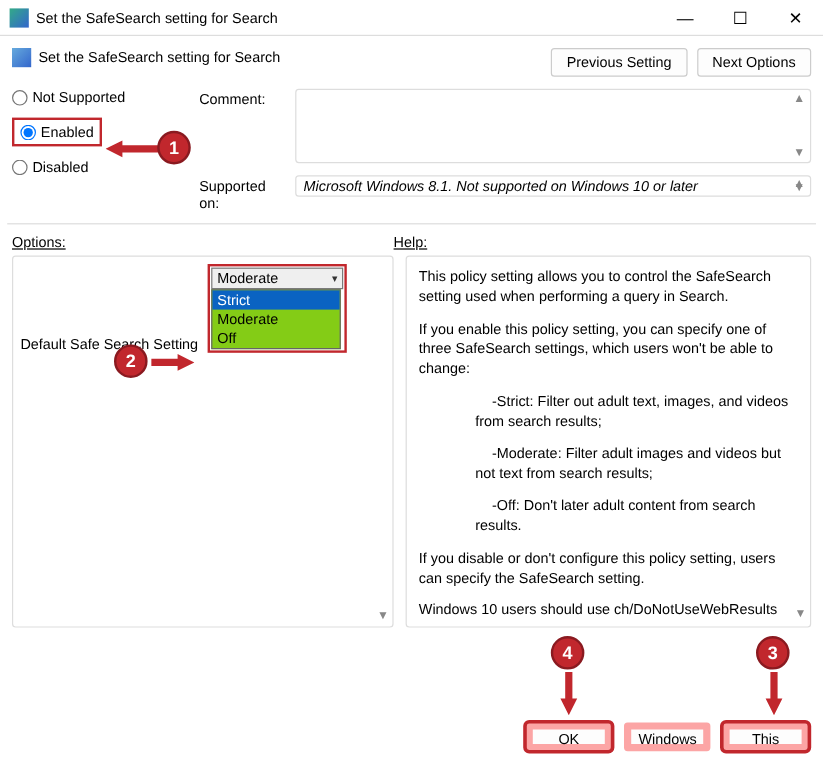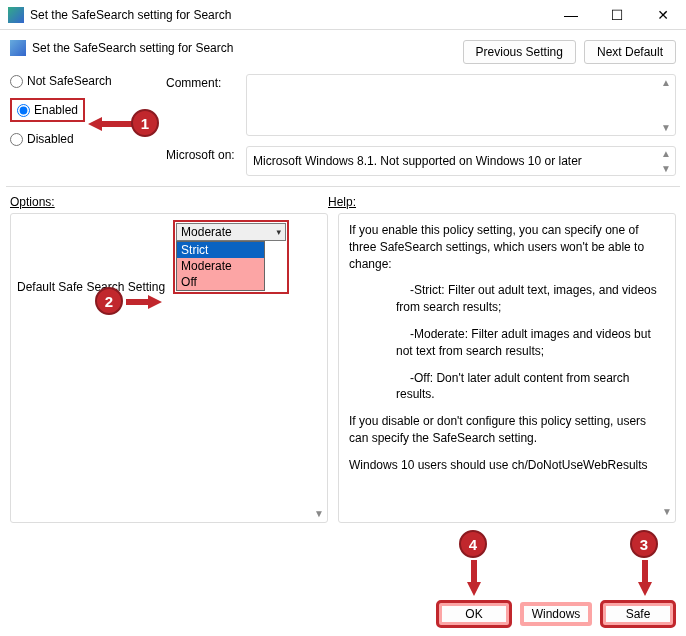--- a/index.html
+++ b/index.html
@@ -71,23 +71,24 @@
     width:fit-content;
   }
   .col2 { flex:1; display:flex; flex-direction:column; gap:10px; }
   .field-row { display:flex; gap:8px; align-items:flex-start;justify-content:center; }
   .field-label { width:72px; padding-top:2px;}
   .comment-box {
     flex:1; height:62px; border:1px solid #ddd; border-radius:3px;
     position:relative;
   }
   .supported-box {
-    flex:1; height:30px; border:1px solid #ddd; border-radius:3px;
+    flex:1; height:18px; border:1px solid #ddd; border-radius:3px;
     display:flex; align-items:center; padding:0 6px;
     position:relative;
+    font-style:italic;
   }
   .scroll-tri {
     position:absolute; right:4px;
     font-size:10px; color:#888;
   }
   .divider { border-top:1px solid #ddd; margin:0 6px; }
   .labels-row { display:flex; padding:8px 10px 4px 10px;text-decoration:underline; }
   .labels-row .lbl-left { width:318px; }
   .panes {
     display:flex; gap:10px; padding:0 10px;
@@ -101,33 +102,33 @@
   .pane-right { flex:1; padding:8px 10px; line-height:1.4; overflow:hidden;}
   .opt-row { display:flex; gap:8px; align-items:flex-end;}
   .combo-wrap { border:2px solid #c1272d; padding:1px;}
   .combo {
     width:110px; border:1px solid #7a7a7a; background:#efefef;
     padding:1px 4px; font-size:12px;
     display:flex; justify-content:space-between; align-items:center;
   }
   .combo .chev { font-size:9px; color:#333;}
   .droplist {
-    border:1px solid #666; background:#fca5a5; width:89px;
+    border:1px solid #666; background:#84cc16; width:108px;
   }
   .droplist .item { padding:1px 4px; }
   .droplist .item.sel { background:#0a63c2; color:#fff; }
   .pane .scroll-area {
     position:absolute; right:3px; bottom:3px; font-size:10px; color:#888;
   }
   .footer {
     position:absolute; bottom:10px; right:12px;
     display:flex; gap:10px;
   }
   .ftr-btn {
-     border:4px solid #fca5a5; border-radius:3px; background:#fdfdfd;
+     border:6px solid #fca5a5; border-radius:3px; background:#fdfdfd;
      width:72px; height:24px; font-size:12px; font-family:inherit;
      cursor:pointer;
   }
   .hl-btn { outline:3px solid #c1272d; outline-offset:-1px; }
   
   .callout {
     position:absolute;
     width:28px; height:28px; border-radius:50%;
     background:#c1272d; color:#fff;
     display:flex; align-items:center; justify-content:center;
@@ -153,29 +154,29 @@
   <div class="win-btn">✕</div>
 </div>
 
 <div class="head-row">
   <div class="left">
     <span class="app-icon2"></span>
     <span>Set the SafeSearch setting for Search</span>
   </div>
   <div class="nav-btns">
     <button class="btn">Previous Setting</button>
-    <button class="btn">Next Default</button>
+    <button class="btn">Next Options</button>
   </div>
 </div>
 
 <div class="section1">
   <div class="radios">
     <label class="radio-row">
       <input type="radio" name="st" style="">
-      <span>Not SafeSearch</span>
+      <span>Not Supported</span>
     </label>
     <span class="box-enabled">
       <label class="radio-row" style="gap:4px">
         <input type="radio" name="st" checked="" style="">
         <span>Enabled</span>
       </label>
     </span>
     <label class="radio-row">
       <input type="radio" name="st" style="">
       <span>Disabled</span>
@@ -183,21 +184,21 @@
   </div>
   <div class="col2">
     <div class="field-row">
       <div class="field-label">Comment:</div>
       <div class="comment-box">
         <span class="scroll-tri" style="top:2px">▲</span>
         <span class="scroll-tri" style="bottom:2px">▼</span>
       </div>
     </div>
     <div class="field-row">
-      <div class="field-label">Microsoft on:</div>
+      <div class="field-label">Supported on:</div>
       <div class="supported-box">
         <span>Microsoft Windows 8.1. Not supported on Windows 10 or later</span>
         <span class="scroll-tri" style="top:1px">▲</span>
         <span class="scroll-tri" style="bottom:1px">▼</span>
       </div>
     </div>
   </div>
 </div>
 
 <div class="divider"></div>
@@ -222,34 +223,35 @@
             <div class="item">Moderate</div>
             <div class="item">Off</div>
           </div>
         </div>
       </div>
     </div>
     <span class="scroll-area">▼</span>
   </div>
 
   <div class="pane pane-right">
+    <p class="help-p">This policy setting allows you to control the SafeSearch setting used when performing a query in Search.</p>
     <p class="help-p">If you enable this policy setting, you can specify one of three SafeSearch settings, which users won't be able to change:</p>
     <p class="help-p help-indent">-Strict: Filter out adult text, images, and videos from search results;</p>
     <p class="help-p help-indent">-Moderate: Filter adult images and videos but not text from search results;</p>
     <p class="help-p help-indent">-Off: Don't later adult content from search results.</p>
     <p class="help-p">If you disable or don't configure this policy setting, users can specify the SafeSearch setting.</p>
     <p class="help-p">Windows 10 users should use       ch/DoNotUseWebResults</p>
     <span class="scroll-area">▼</span>
   </div>
 </div>
 
 <div class="footer">
   <button class="ftr-btn hl-btn">OK</button>
   <button class="ftr-btn">Windows</button>
-  <button class="ftr-btn hl-btn">Safe</button>
+  <button class="ftr-btn hl-btn">This</button>
 </div>
 
 <div class="callout" style="top:109px; left:131px">1</div>
 <div class="arrow arrow-left" style="top:115px; left:88px">
   <svg width="44" height="18">
       <polygon points="0,9 14,2 14,6 44,6 44,12 14,12 14,16" fill="#c1272d"></polygon>
     </svg>
 </div>
 
 <div class="callout" style="top:287px; left:95px">2</div>

